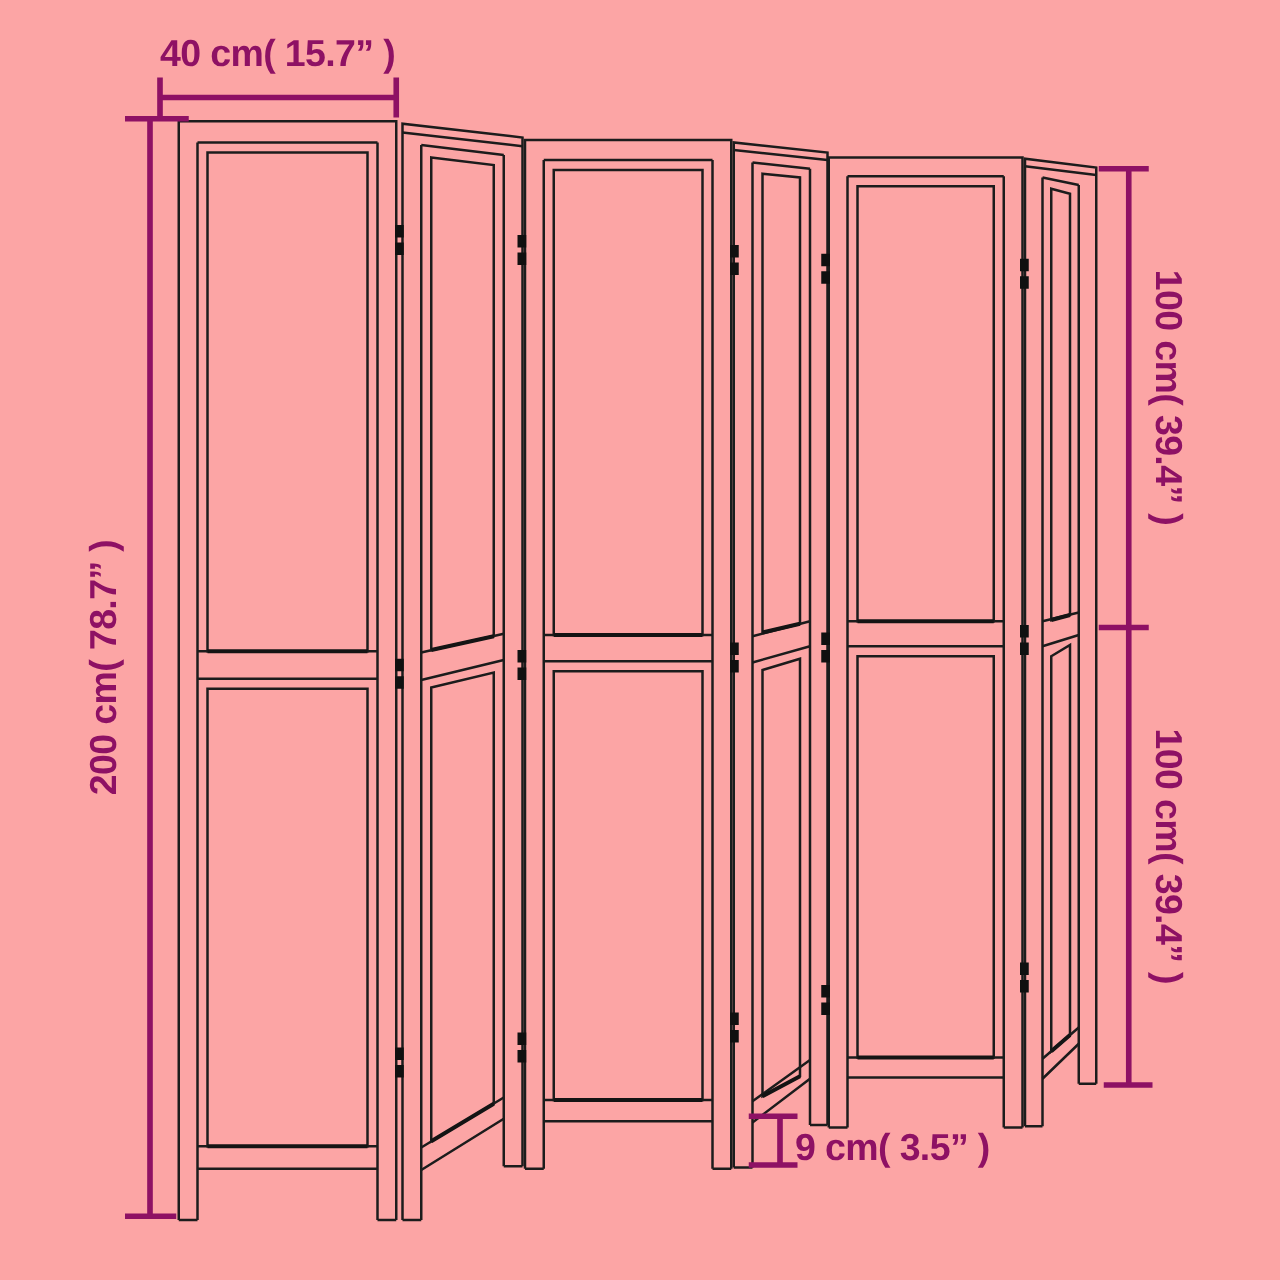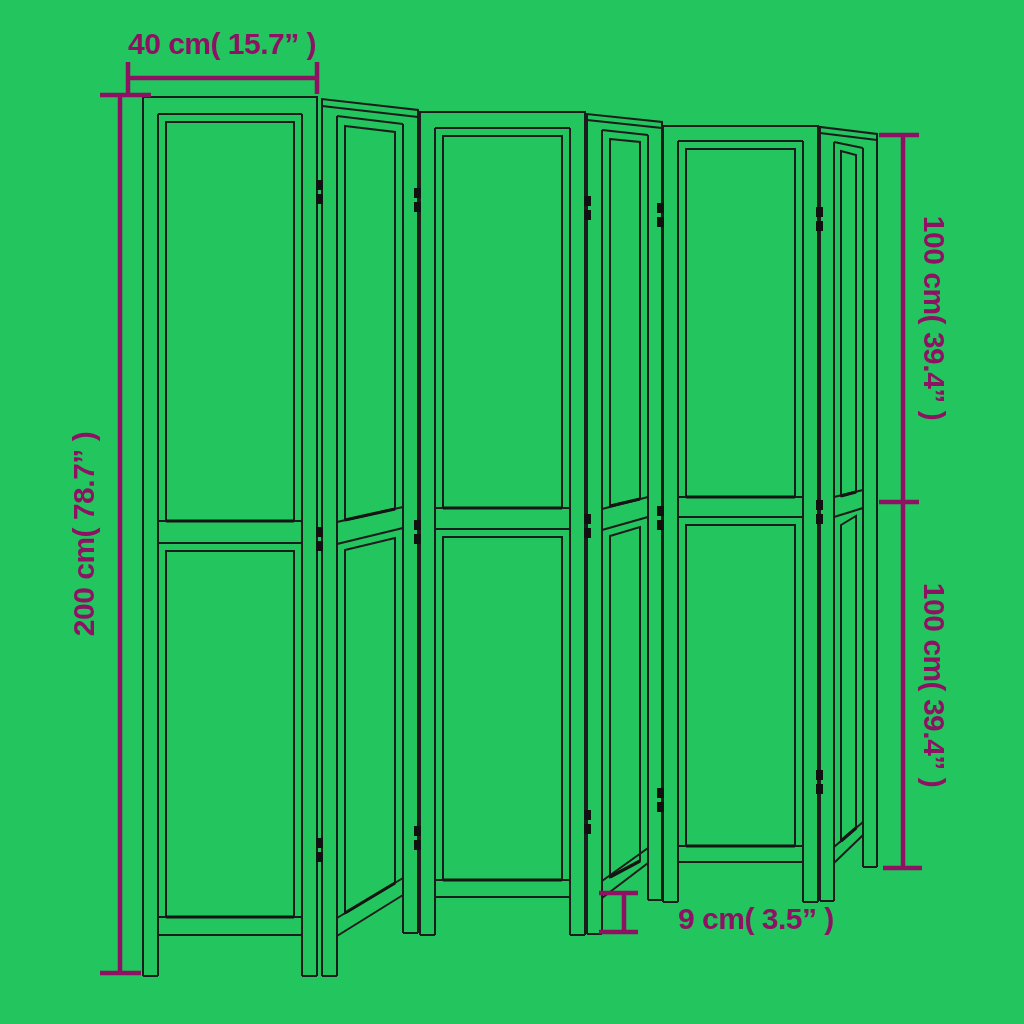--- a/index.html
+++ b/index.html
@@ -1,29 +1,29 @@
 <!DOCTYPE html>
 <html style="--dim: #8E1164;"><head>
 <meta charset="utf-8">
 <style>
   html,body{margin:0;padding:0;background:#ffffff;}
-  #stage{position:relative;width:1024px;height:1024px;background:#22c55e;overflow:hidden;
+  #stage{position:relative;width:1024px;height:1024px;background:#fca5a5;overflow:hidden;
          font-family:"Liberation Sans",sans-serif;}
   #stage svg{position:absolute;left:0;top:0;}
   .art{stroke:#1c1c1c;stroke-width:2;fill:none;}
   .art-bold{stroke:#141414;stroke-width:3.2;fill:none;}
   .hinge{fill:#101010;stroke:none;}
   .dim{stroke:var(--dim,#8E1164);stroke-width:4.5;fill:none;}
   .dim-label{position:absolute;font-weight:700;font-size:30px;letter-spacing:-0.5px;
              color:var(--dim,#8E1164);white-space:nowrap;}
   .lbl-top{left:222px;top:44px;transform:translate(-50%,-50%);}
   .lbl-left{left:84px;top:534px;transform:translate(-50%,-50%) rotate(-90deg);}
   .lbl-right-up{left:934px;top:318px;transform:translate(-50%,-50%) rotate(90deg);}
   .lbl-right-low{left:934px;top:685px;transform:translate(-50%,-50%) rotate(90deg);}
-  .lbl-leg{left:636px;top:919px;transform:translateY(-50%);margin-left:42px;}
+  .lbl-leg{left:636px;top:919px;transform:translateY(-50%);}
 </style>
 </head>
 <body>
 
 <div id="stage">
 
   <svg width="1024" height="1024" viewBox="0 0 1024 1024">
 
     <g>
       <path class="art" d="M143,976 L143,97 L317,97 L317,976"></path>

